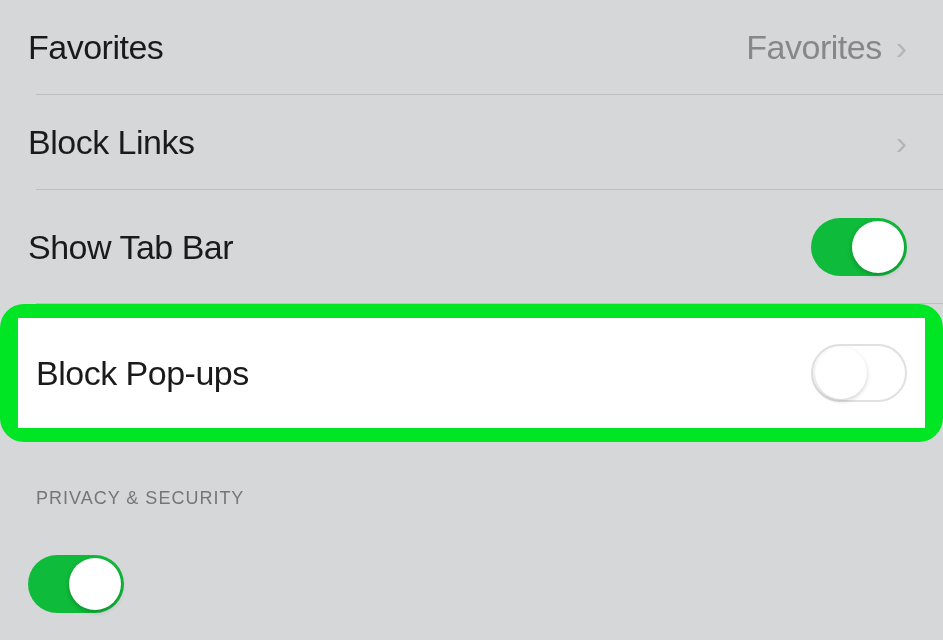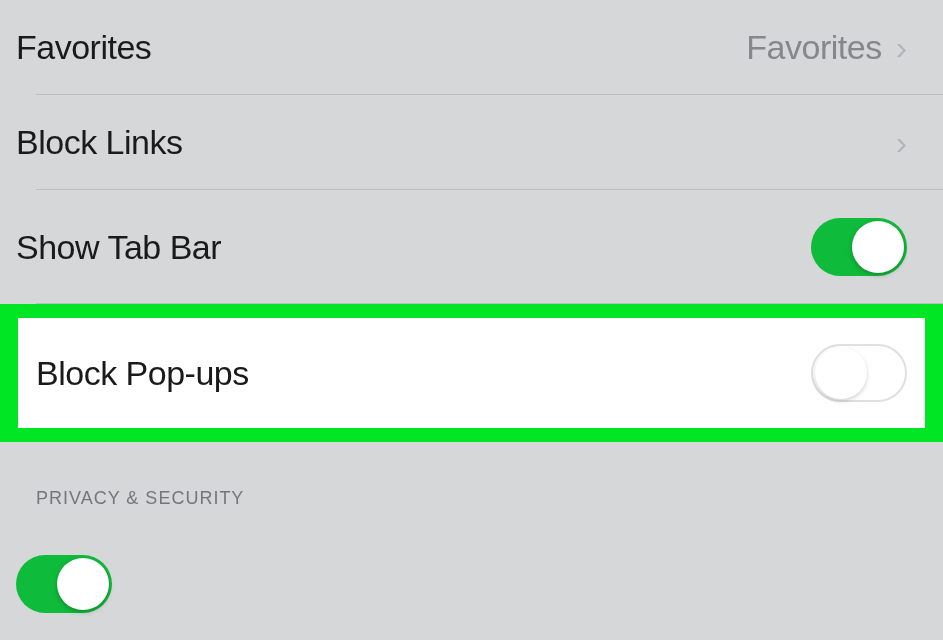--- a/index.html
+++ b/index.html
@@ -14,21 +14,21 @@
       font-family: -apple-system, BlinkMacSystemFont, "Segoe UI", Helvetica, Arial, sans-serif;
       overflow: hidden;
     }
     .settings-list {
       width: 100%;
     }
     .settings-row {
       display: flex;
       align-items: center;
       justify-content: space-between;
-      padding: 28px 36px 28px 16px;
+      padding: 28px 36px 28px 28px;
       position: relative;
     }
     .settings-row:not(.highlighted):not(:last-child)::after {
       content: "";
       position: absolute;
       left: 36px;
       right: 0;
       bottom: 0;
       height: 1px;
       background: #bdbec0;
@@ -82,20 +82,21 @@
       right: 3px;
     }
     .toggle.off .toggle-knob {
       left: 2px;
       top: 1px;
       box-shadow: 0 2px 4px rgba(0,0,0,0.18);
     }
     .highlighted-wrapper {
       background: #00e524;
       padding: 14px 18px;
+      border-radius: 24px;
     }
     .highlighted {
       background: #ffffff;
       display: flex;
       align-items: center;
       justify-content: space-between;
       padding: 26px 18px 26px 18px;
     }
     .section-header {
       padding: 46px 36px 18px 36px;

